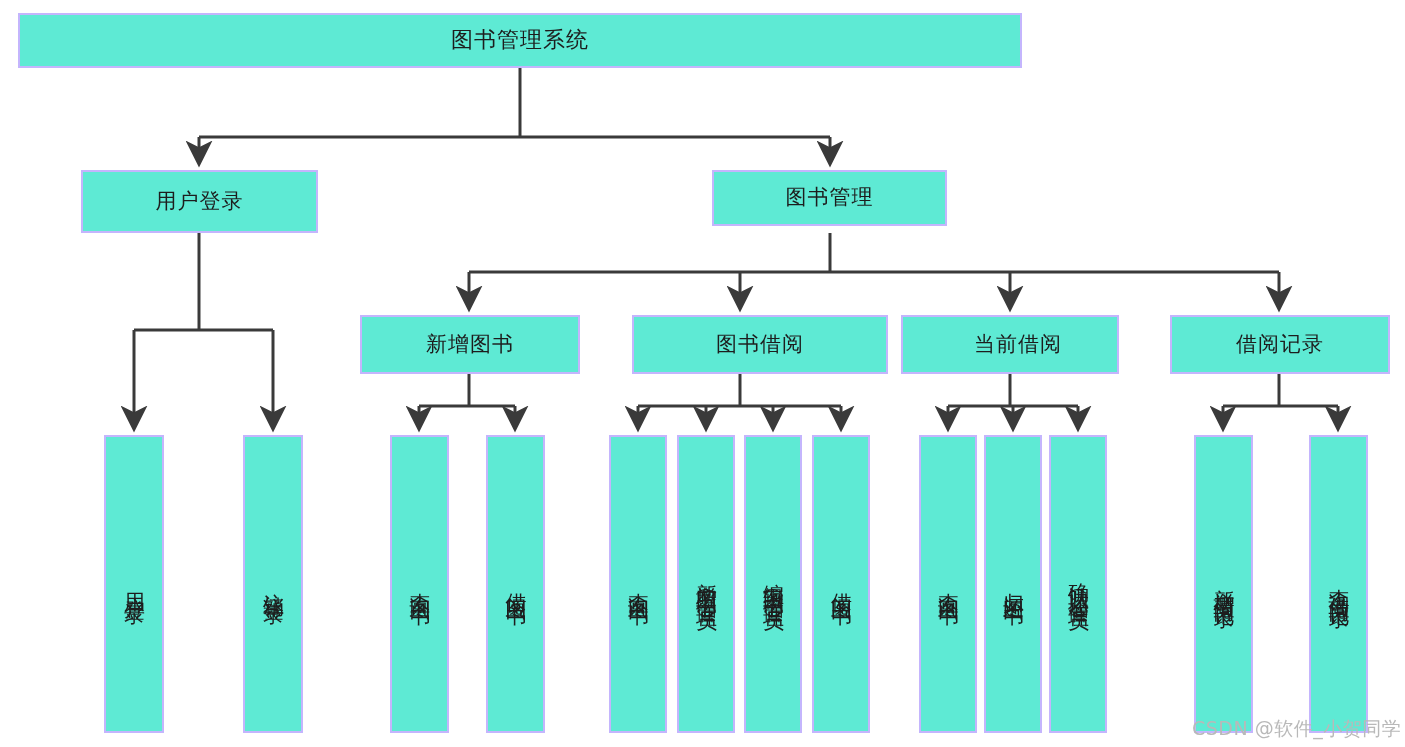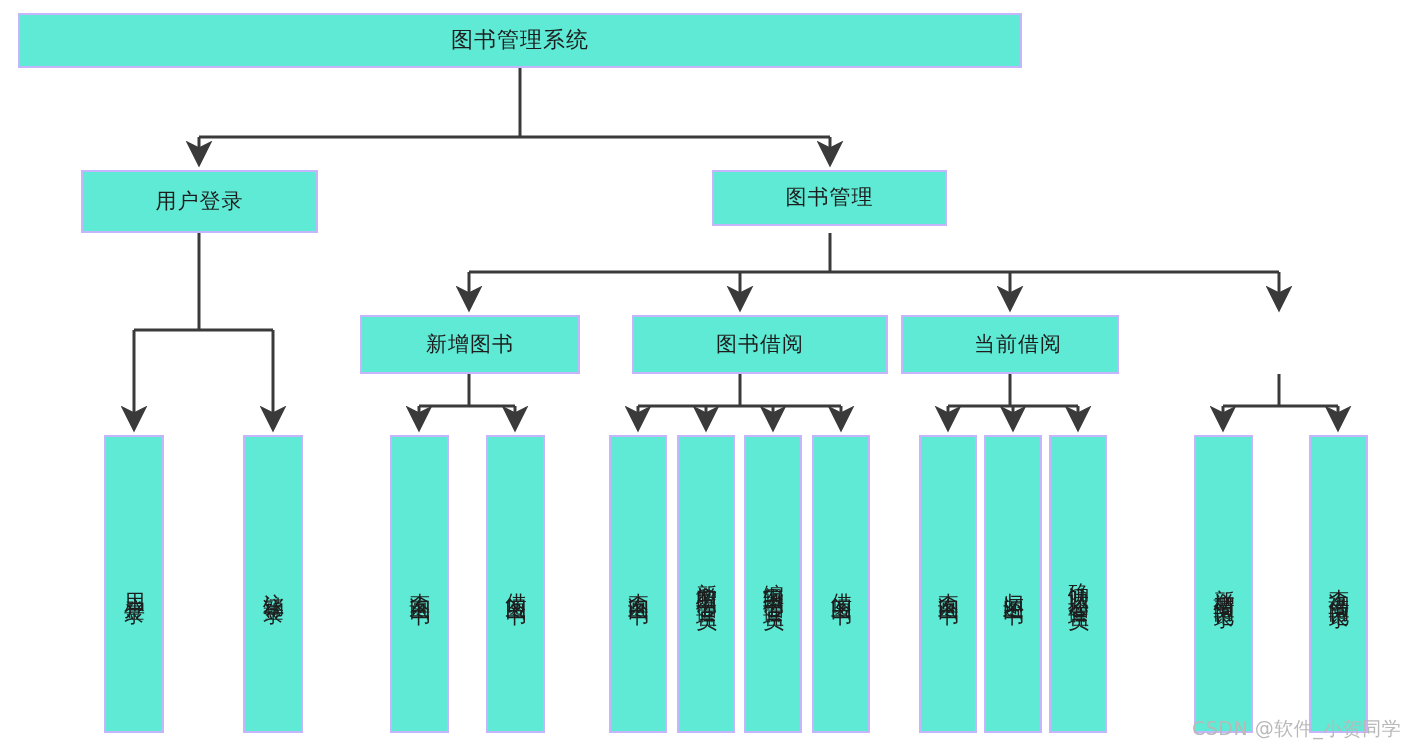--- a/index.html
+++ b/index.html
@@ -120,20 +120,21 @@
   </svg>
 
   <div class="node horiz root" style="left:18px; top:13px; width:1004px; height:55px;">图书管理系统</div>
 
   <div class="node horiz" style="left:81px; top:170px; width:237px; height:63px;">用户登录</div>
   <div class="node horiz" style="left:712px; top:170px; width:235px; height:56px;">图书管理</div>
 
   <div class="node horiz" style="left:360px; top:315px; width:220px; height:59px;">新增图书</div>
   <div class="node horiz" style="left:632px; top:315px; width:256px; height:59px;">图书借阅</div>
   <div class="node horiz" style="left:901px; top:315px; width:218px; height:59px;padding-left:16px;">当前借阅</div>
+  <div class="node horiz" style="left:1170px; top:315px; width:220px; height:59px;">借阅记录</div>
 
   <div class="node vert" style="left:104px; top:435px; width:60px; height:298px;">用户登录</div>
   <div class="node vert" style="left:243px; top:435px; width:60px; height:298px;">注销登录</div>
 
   <div class="node vert" style="left:390px; top:435px; width:59px; height:298px;">查询图书</div>
   <div class="node vert" style="left:486px; top:435px; width:59px; height:298px;">借阅图书</div>
 
   <div class="node vert" style="left:609px; top:435px; width:58px; height:298px;">查询图书</div>
   <div class="node vert" style="left:677px; top:435px; width:58px; height:298px;">新增图书（管理员）</div>
   <div class="node vert" style="left:744px; top:435px; width:58px; height:298px;">编辑图书（管理员）</div>

